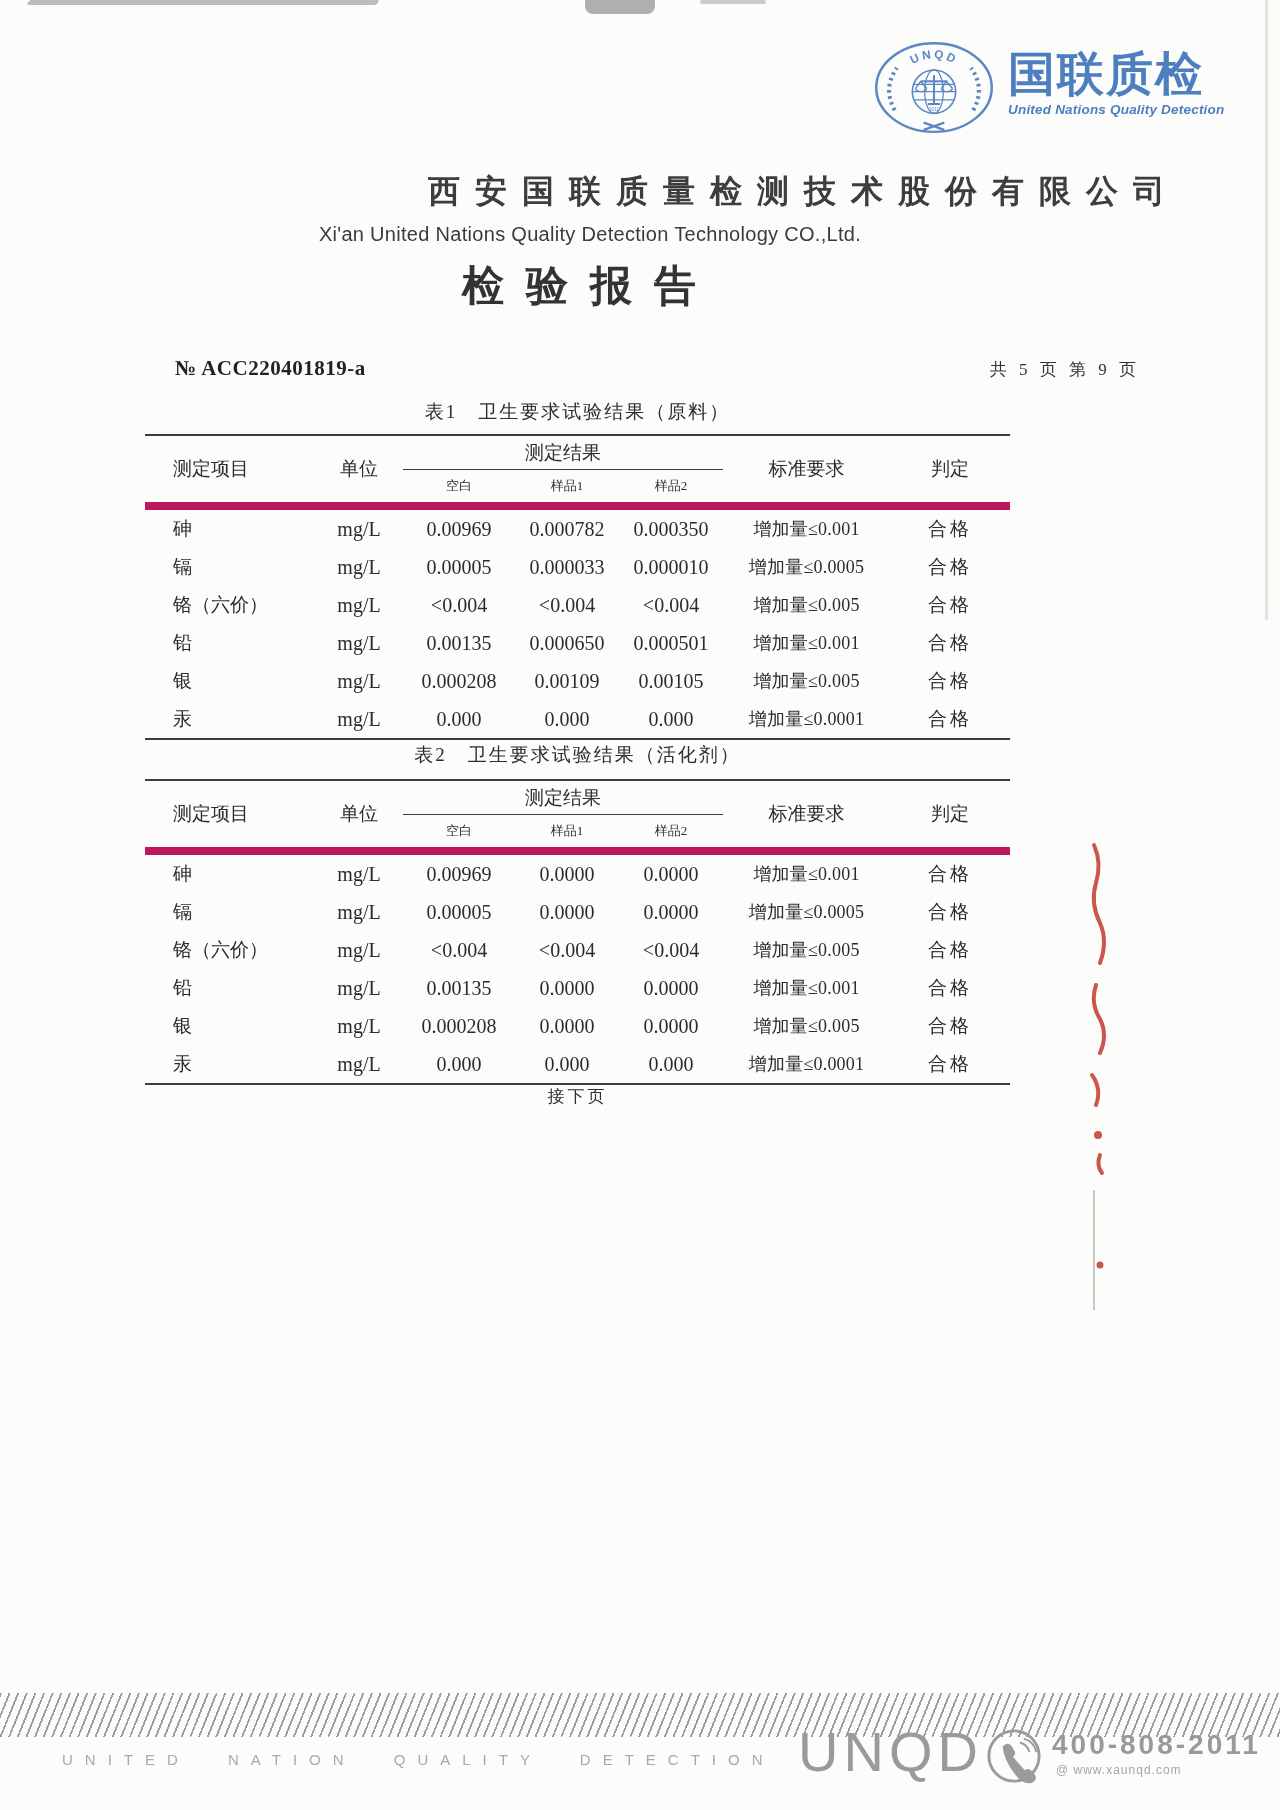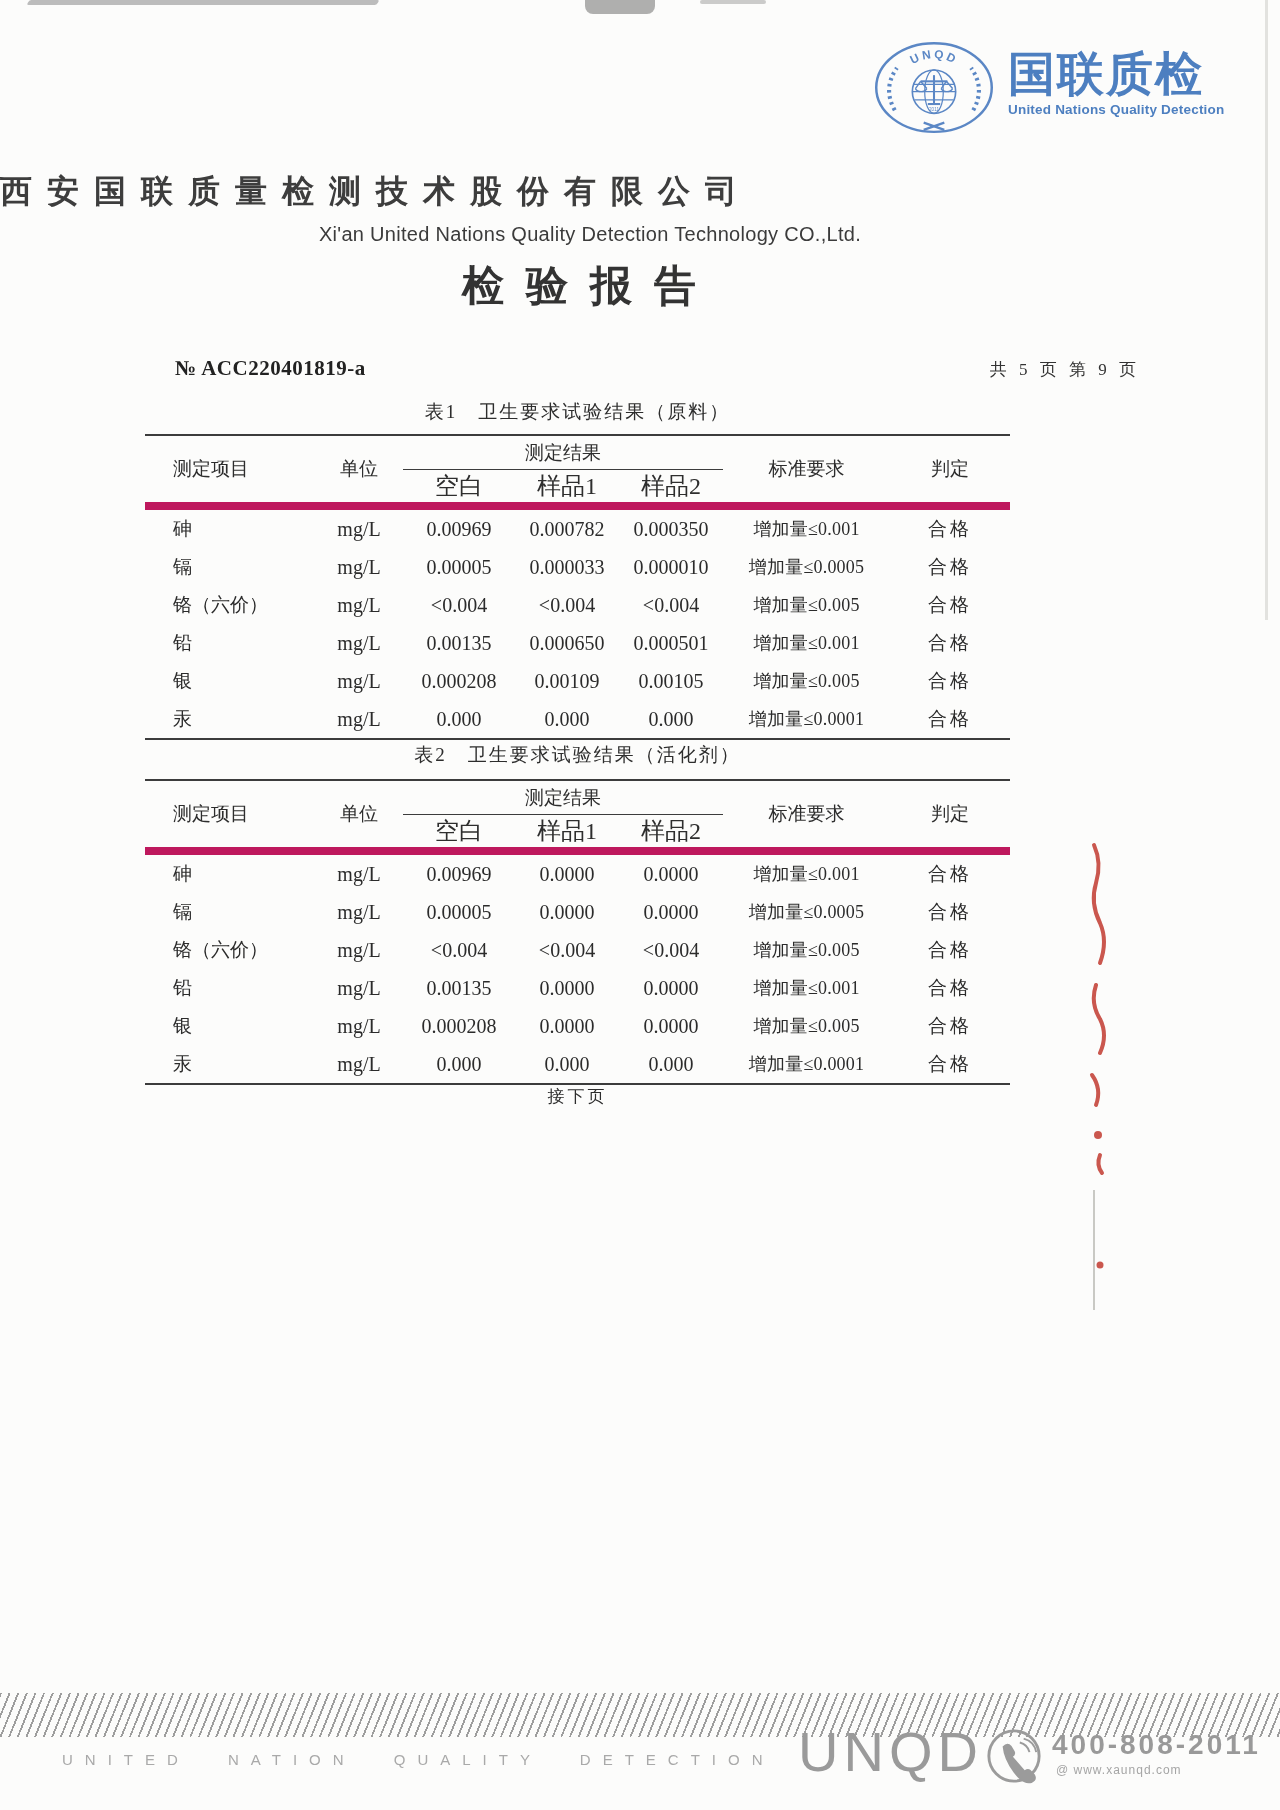--- a/index.html
+++ b/index.html
@@ -25,26 +25,26 @@
   
   .brand{position:absolute;left:868px;top:38px;display:flex;align-items:flex-start;}
   .brand .emblem{width:132px;height:98px;}
   .brand-text{margin-left:8px;padding-top:12px;}
   .brand-cn{
     font-family:"Liberation Sans","DejaVu Sans",sans-serif;
     font-weight:700;font-size:47px;line-height:1;color:#4d7fc0;letter-spacing:2px;
   }
   .brand-en{
     font-family:"Liberation Sans","DejaVu Sans",sans-serif;
-    font-weight:700;font-size:13.5px;color:#4d7fc0;margin-top:5px;letter-spacing:.2px;
+    font-weight:700;font-size:13.5px;color:#4d7fc0;margin-top:5px;letter-spacing:.2px;font-style:italic;
   }
 
   
   .company-cn{
-    position:absolute;left:0;top:170px;width:1180px;text-align:left;
+    position:absolute;left:0;top:170px;width:1180px;text-align:right;
     font-size:32px;font-weight:700;color:#3d3d3d;letter-spacing:15px;
   }
   .company-en{
     position:absolute;left:0;top:223px;width:1180px;text-align:center;
     font-family:"Liberation Sans","DejaVu Sans",sans-serif;
     font-size:20px;color:#3b3b3b;letter-spacing:.3px;
   }
   .report-title{
     position:absolute;left:0;top:258px;width:1180px;text-align:center;
     font-size:42px;font-weight:700;color:#333;letter-spacing:22px;
@@ -75,21 +75,21 @@
   .t2{top:779px;}
   .thead{display:flex;border-bottom:8px solid #be185d;}
   .hcell{display:flex;align-items:center;justify-content:center;font-size:19px;color:#2d2d2d;}
   .col-item{width:170px;justify-content:flex-start;padding-left:28px;box-sizing:border-box;}
   .col-unit{width:88px;}
   .col-std{width:167px;}
   .col-ver{width:120px;}
   .hgroup{width:320px;display:flex;flex-direction:column;}
   .hgroup-title{height:33px;display:flex;align-items:center;justify-content:center;font-size:19px;}
   .hgroup-sub{height:32px;display:flex;border-top:1.5px solid #3c3c3c;}
-  .hgroup-sub div{display:flex;align-items:center;justify-content:center;font-size:24px;}
+  .hgroup-sub div{display:flex;align-items:center;justify-content:center;font-size:13px;}
   .sub-blank{width:112px;}
   .sub-s1{width:104px;}
   .sub-s2{width:104px;}
   .trow{display:flex;height:38px;}
   .c{display:flex;align-items:center;justify-content:center;font-size:20px;color:#2b2b2b;}
   .c.item{width:170px;justify-content:flex-start;padding-left:28px;box-sizing:border-box;font-size:19px;}
   .c.unit{width:88px;}
   .c.blank{width:112px;}
   .c.s1{width:104px;}
   .c.s2{width:104px;}

